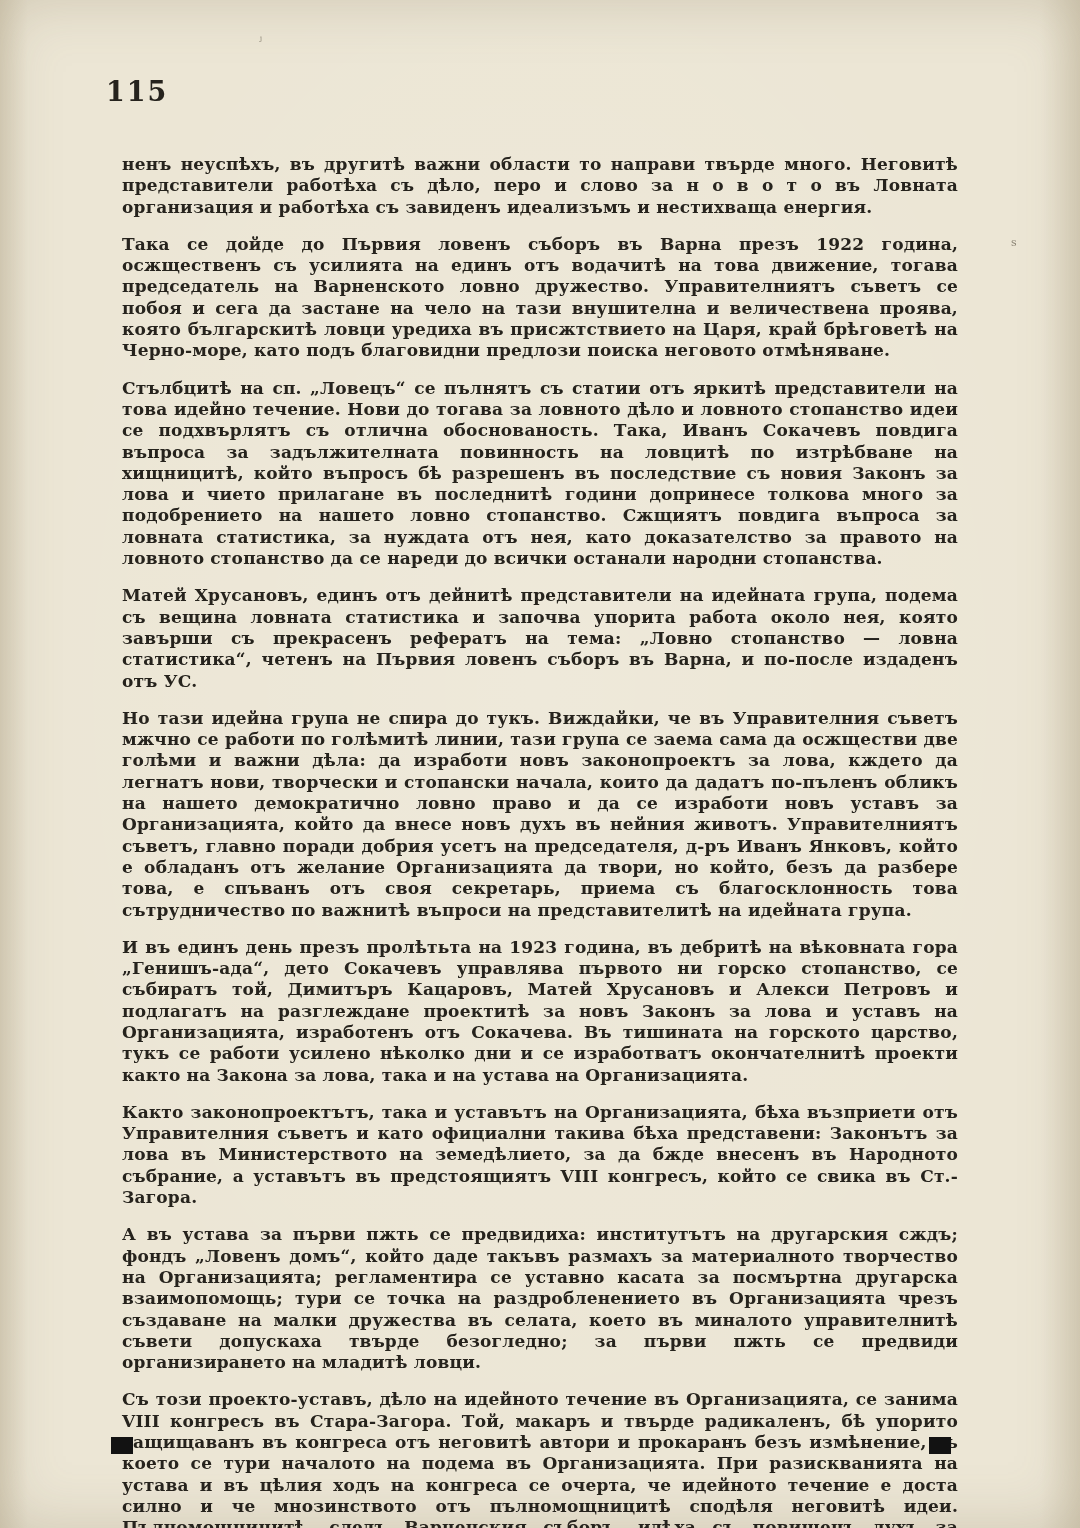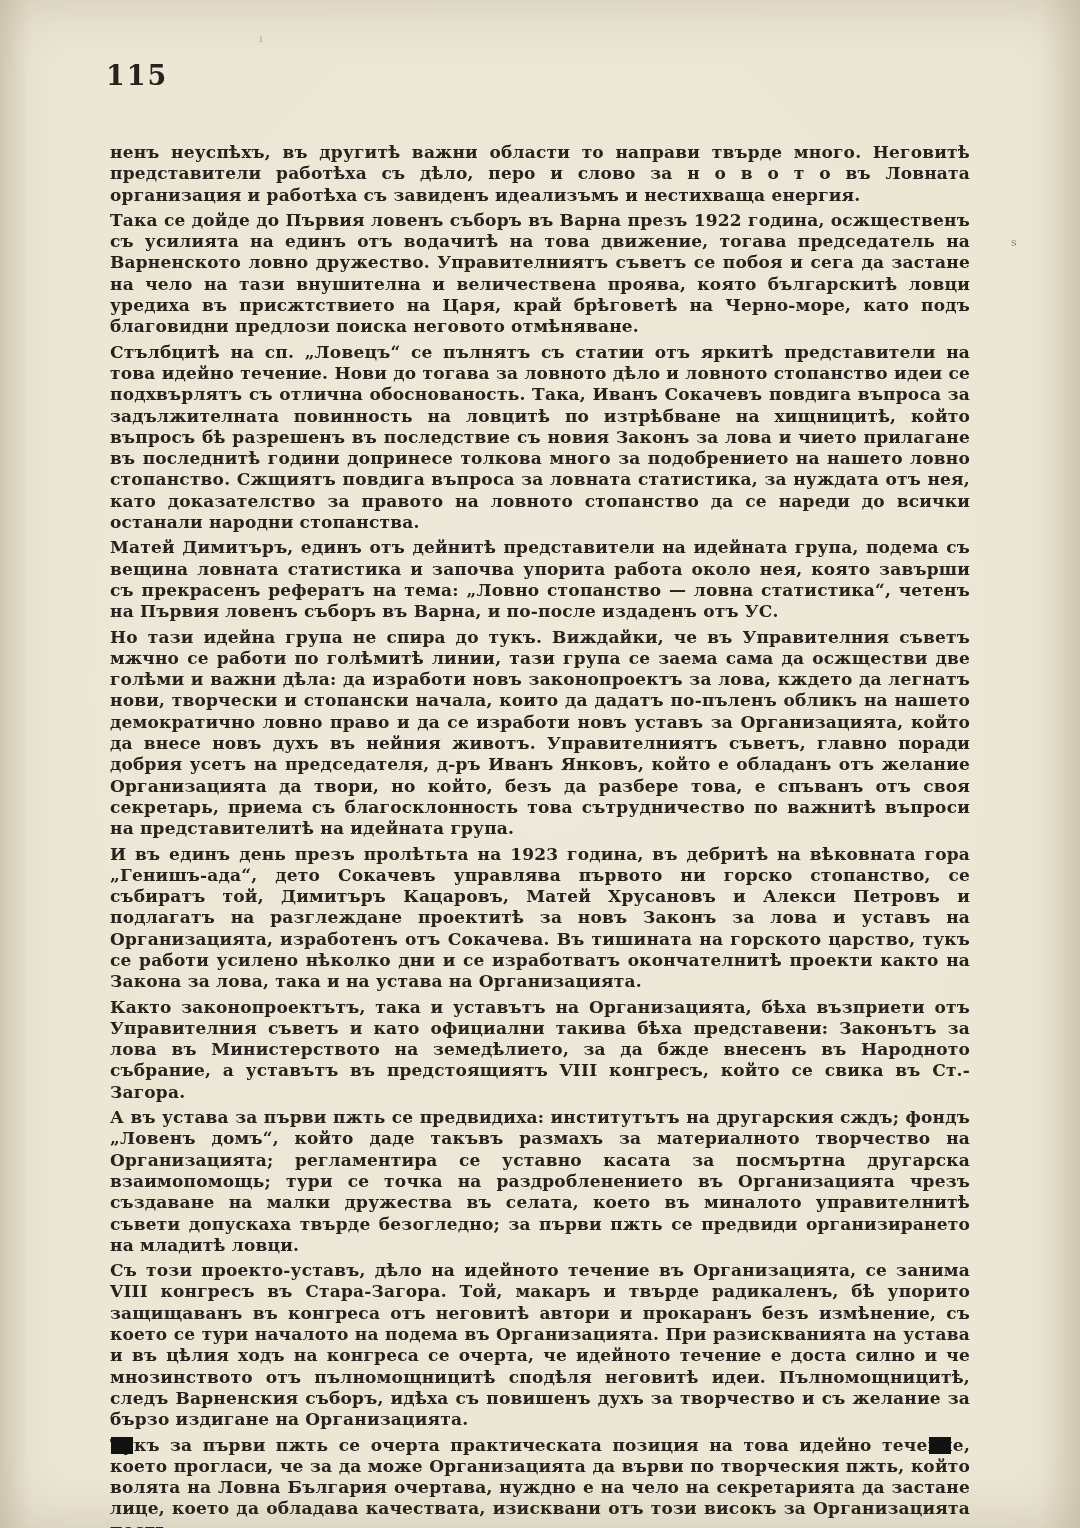--- a/index.html
+++ b/index.html
@@ -20,40 +20,40 @@
     background:
       radial-gradient(ellipse at 50% 45%, rgba(255,255,255,0.12), rgba(0,0,0,0) 70%),
       linear-gradient(90deg, var(--paper-edge) 0, var(--paper) 28px, var(--paper) 1040px, var(--paper-edge) 1080px),
       var(--paper);
     box-shadow: inset 0 0 60px rgba(120,105,70,0.25);
     overflow:hidden;
   }
   .page-number{
     position:absolute;
     left:106px;
-    top:60px;
+    top:76px;
     font-size:27px;
     font-weight:bold;
     letter-spacing:2px;
     color:var(--ink);
   }
   .text-block{
     position:absolute;
     left:106px;
     top:138px;
     width:868px;
     color:var(--ink);
     font-size:17px;
     font-weight:bold;
     line-height:21.3px;
     text-align:justify;
     letter-spacing:0.2px;
   }
   .text-block p{
-    margin:4px;
+    margin:16px;
     text-indent:0;
   }
   .reg-mark{
     position:absolute;
     width:22px;
     height:17px;
     background:#121212;
     bottom:74px;
   }
   .reg-mark.left{ left:111px; }
@@ -73,21 +73,21 @@
 <div class="page">
   <div class="page-number">115</div>
 
   <span class="scan-artifact artifact-top">ʲ</span>
   <span class="scan-artifact artifact-right">ѕ</span>
 
   <div class="text-block">
       <p>ненъ неуспѣхъ, въ другитѣ важни области то направи твърде много. Неговитѣ представители работѣха съ дѣло, перо и слово за н о в о т о въ Ловната организация и работѣха съ завиденъ идеализъмъ и нестихваща енергия.</p>
       <p>Така се дойде до Първия ловенъ съборъ въ Варна презъ 1922 година, осжщественъ съ усилията на единъ отъ водачитѣ на това движение, тогава председатель на Варненското ловно дружество. Управителниятъ съветъ се побоя и сега да застане на чело на тази внушителна и величествена проява, която българскитѣ ловци уредиха въ присжтствието на Царя, край брѣговетѣ на Черно-море, като подъ благовидни предлози поиска неговото отмѣняване.</p>
       <p>Стълбцитѣ на сп. „Ловецъ“ се пълнятъ съ статии отъ яркитѣ представители на това идейно течение. Нови до тогава за ловното дѣло и ловното стопанство идеи се подхвърлятъ съ отлична обоснованость. Така, Иванъ Сокачевъ повдига въпроса за задължителната повинность на ловцитѣ по изтрѣбване на хищницитѣ, който въпросъ бѣ разрешенъ въ последствие съ новия Законъ за лова и чието прилагане въ последнитѣ години допринесе толкова много за подобрението на нашето ловно стопанство. Сжщиятъ повдига въпроса за ловната статистика, за нуждата отъ нея, като доказателство за правото на ловното стопанство да се нареди до всички останали народни стопанства.</p>
-      <p>Матей Димитъръ, единъ отъ дейнитѣ представители на идейната група, подема съ вещина ловната статистика и започва упорита работа около нея, която завърши съ прекрасенъ рефератъ на тема: „Ловно стопанство — ловна статистика“, четенъ на Първия ловенъ съборъ въ Варна, и по-после издаденъ отъ УС.</p>
+      <p>Матей Хрусановъ, единъ отъ дейнитѣ представители на идейната група, подема съ вещина ловната статистика и започва упорита работа около нея, която завърши съ прекрасенъ рефератъ на тема: „Ловно стопанство — ловна статистика“, четенъ на Първия ловенъ съборъ въ Варна, и по-после издаденъ отъ УС.</p>
       <p>Но тази идейна група не спира до тукъ. Виждайки, че въ Управителния съветъ мжчно се работи по голѣмитѣ линии, тази група се заема сама да осжществи две голѣми и важни дѣла: да изработи новъ законопроектъ за лова, кждето да легнатъ нови, творчески и стопански начала, които да дадатъ по-пъленъ обликъ на нашето демократично ловно право и да се изработи новъ уставъ за Организацията, който да внесе новъ духъ въ нейния животъ. Управителниятъ съветъ, главно поради добрия усетъ на председателя, д-ръ Иванъ Янковъ, който е обладанъ отъ желание Организацията да твори, но който, безъ да разбере това, е спъванъ отъ своя секретарь, приема съ благосклонность това сътрудничество по важнитѣ въпроси на представителитѣ на идейната група.</p>
       <p>И въ единъ день презъ пролѣтьта на 1923 година, въ дебритѣ на вѣковната гора „Генишъ-ада“, дето Сокачевъ управлява първото ни горско стопанство, се събиратъ той, Димитъръ Кацаровъ, Матей Хрусановъ и Алекси Петровъ и подлагатъ на разглеждане проектитѣ за новъ Законъ за лова и уставъ на Организацията, изработенъ отъ Сокачева. Въ тишината на горското царство, тукъ се работи усилено нѣколко дни и се изработватъ окончателнитѣ проекти както на Закона за лова, така и на устава на Организацията.</p>
       <p>Както законопроектътъ, така и уставътъ на Организацията, бѣха възприети отъ Управителния съветъ и като официални такива бѣха представени: Законътъ за лова въ Министерството на земедѣлието, за да бжде внесенъ въ Народното събрание, а уставътъ въ предстоящиятъ VIII конгресъ, който се свика въ Ст.-Загора.</p>
       <p>А въ устава за първи пжть се предвидиха: институтътъ на другарския сждъ; фондъ „Ловенъ домъ“, който даде такъвъ размахъ за материалното творчество на Организацията; регламентира се уставно касата за посмъртна другарска взаимопомощь; тури се точка на раздробленението въ Организацията чрезъ създаване на малки дружества въ селата, което въ миналото управителнитѣ съвети допускаха твърде безогледно; за първи пжть се предвиди организирането на младитѣ ловци.</p>
       <p>Съ този проекто-уставъ, дѣло на идейното течение въ Организацията, се занима VIII конгресъ въ Стара-Загора. Той, макаръ и твърде радикаленъ, бѣ упорито защищаванъ въ конгреса отъ неговитѣ автори и прокаранъ безъ измѣнение, съ което се тури началото на подема въ Организацията. При разискванията на устава и въ цѣлия ходъ на конгреса се очерта, че идейното течение е доста силно и че мнозинството отъ пълномощницитѣ сподѣля неговитѣ идеи. Пълномощницитѣ, следъ Варненския съборъ, идѣха съ повишенъ духъ за творчество и съ желание за бързо издигане на Организацията.</p>
       <p>Тукъ за първи пжть се очерта практическата позиция на това идейно течение, което прогласи, че за да може Организацията да върви по творческия пжть, който волята на Ловна България очертава, нуждно е на чело на секретарията да застане лице, което да обладава качествата, изисквани отъ този високъ за Организацията постъ.</p>
     </div>
 
   <div class="reg-mark left"></div>
   <div class="reg-mark right"></div>

